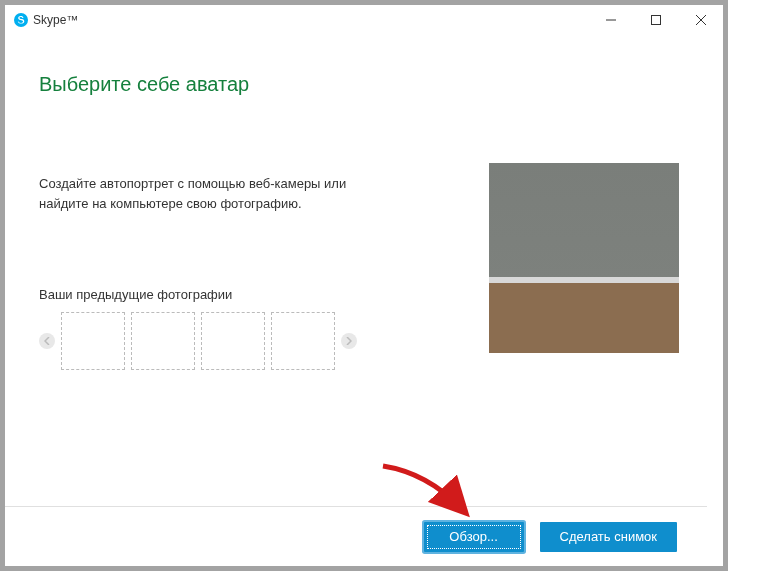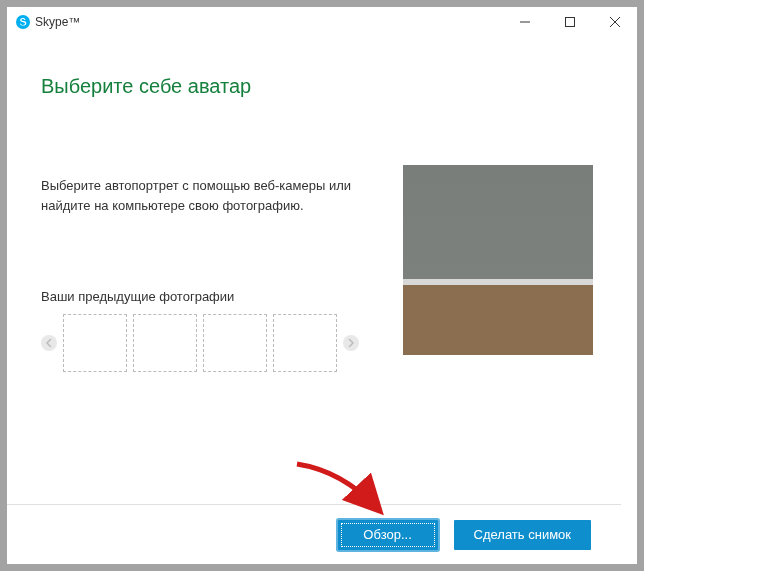--- a/index.html
+++ b/index.html
@@ -5,23 +5,23 @@
     * { margin: 0; padding: 0; box-sizing: border-box; }
     body {
       font-family: "Segoe UI", Tahoma, sans-serif;
       background: #fff;
       width: 768px;
       height: 571px;
       overflow: hidden;
       position: relative;
     }
     .window {
-      width: 644px;
+      width: 728px;
       height: 571px;
-      border: 7px solid #a3a3a3;
+      border: 5px solid #a3a3a3;
       background: #fff;
       position: relative;
     }
     .titlebar {
       height: 30px;
       display: flex;
       align-items: center;
       padding-left: 8px;
       position: relative;
     }
@@ -183,21 +183,21 @@
         <svg width="10" height="10">
             <line x1="0" y1="0" x2="10" y2="10" stroke="#333" stroke-width="1"></line>
             <line x1="10" y1="0" x2="0" y2="10" stroke="#333" stroke-width="1"></line>
           </svg>
       </div>
     </div>
   </div>
 
   <div class="content">
     <h1 class="page-title">Выберите себе аватар</h1>
-    <p class="description">Выберите автопортрет с помощью веб-камеры или найдите на компьютере свою фотографию.</p>
+    <p class="description">Создайте автопортрет с помощью веб-камеры или найдите на компьютере свою фотографию.</p>
 
     <div class="avatar-preview"></div>
 
     <div class="prev-section">
       <div class="prev-label">Ваши предыдущие фотографии</div>
       <div class="thumbs-row">
         <div class="nav-arrow">
           <svg width="6" height="8">
               <path d="M5 0 L1 4 L5 8" fill="none" stroke="#bbb" stroke-width="1.5"></path>
             </svg>

